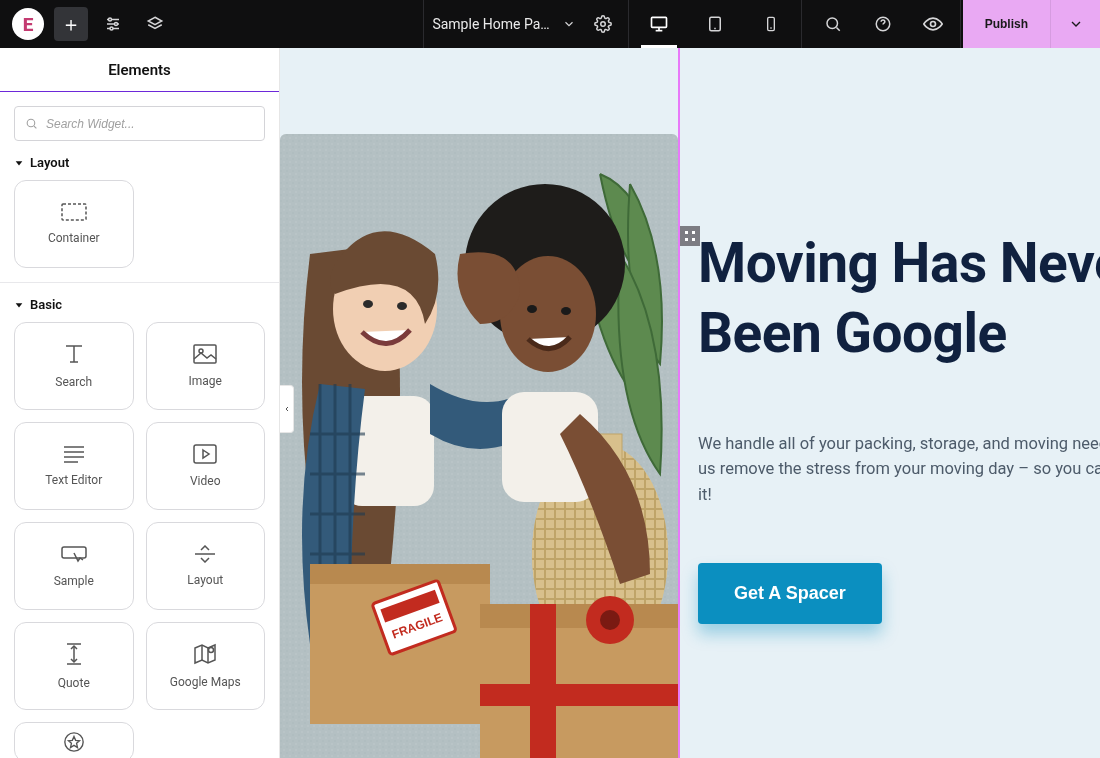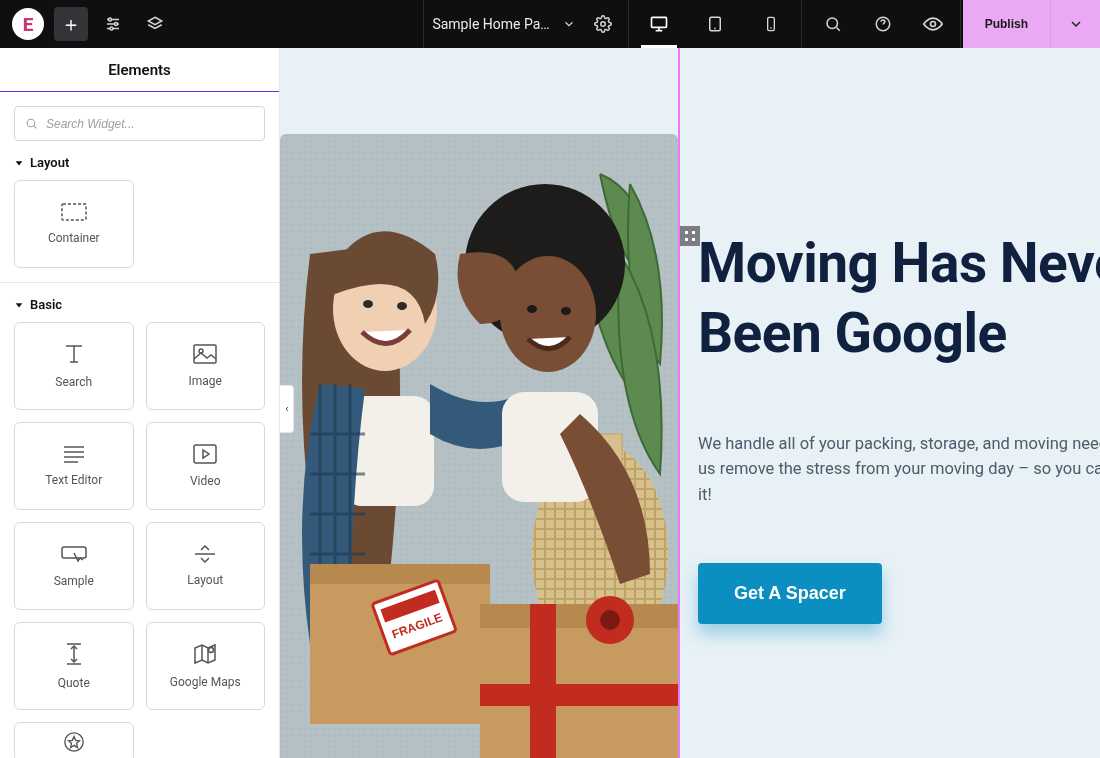--- a/index.html
+++ b/index.html
@@ -32,21 +32,21 @@
   
   .sidebar { width: 280px; height: 100%; background: #fff; display: flex; flex-direction: column; border-right: 1px solid #e6e6e6; }
   .side-title { height: 44px; display: flex; align-items: center; justify-content: center; font-size: 15px; font-weight: 600; color: #111; border-bottom: 1px solid #6d28d9; }
   .side-body { padding: 14px; overflow-y: auto; flex: 1; }
   .search-box { display: flex; align-items: center; border: 1px solid #d4d4d8; border-radius: 4px; height: 35px; padding: 0 10px; gap: 8px; margin-bottom: 14px; }
   .search-box input { border: none; outline: none; font-size: 12px; color: #555; width: 100%; }
   .search-box input::placeholder { color: #a0a0a0; font-style: italic; }
   .cat { display: flex; align-items: center; gap: 6px; font-size: 13px; font-weight: 600; color: #111; margin: 4px 0 10px; cursor: pointer; }
   .cat .caret-sm { display: inline-flex; }
   .widget-grid { display: grid; grid-template-columns: 1fr 1fr; gap: 12px 12px; margin-bottom: 14px; }
-  .widget-card { border: 1px solid #d9d9dd; border-radius: 6px; height: 88px; display: flex; flex-direction: column; align-items: center; justify-content: center; gap: 10px; cursor: grab; }
+  .widget-card { border: 1px solid #d9d9dd; border-radius: 12px; height: 88px; display: flex; flex-direction: column; align-items: center; justify-content: center; gap: 10px; cursor: grab; }
   .widget-card.single { grid-column: 1 / 2; }
   .widget-label { font-size: 12px; color: #555; }
   .widget-icon { color: #555; }
   .side-divider { height: 1px; background: #e8e8eb; margin: 10px -14px 14px; }
 
   
   .collapse-handle { position: absolute; left: 280px; top: calc(50% - 18px); width: 14px; height: 48px; background: #fff; border: 1px solid #e6e6e6; border-left: none; border-radius: 0 4px 4px 0; display: flex; align-items: center; justify-content: center; cursor: pointer; z-index: 5; }
 
   
   .canvas { flex: 1; background: #e7f1f6; position: relative; overflow: hidden; }

